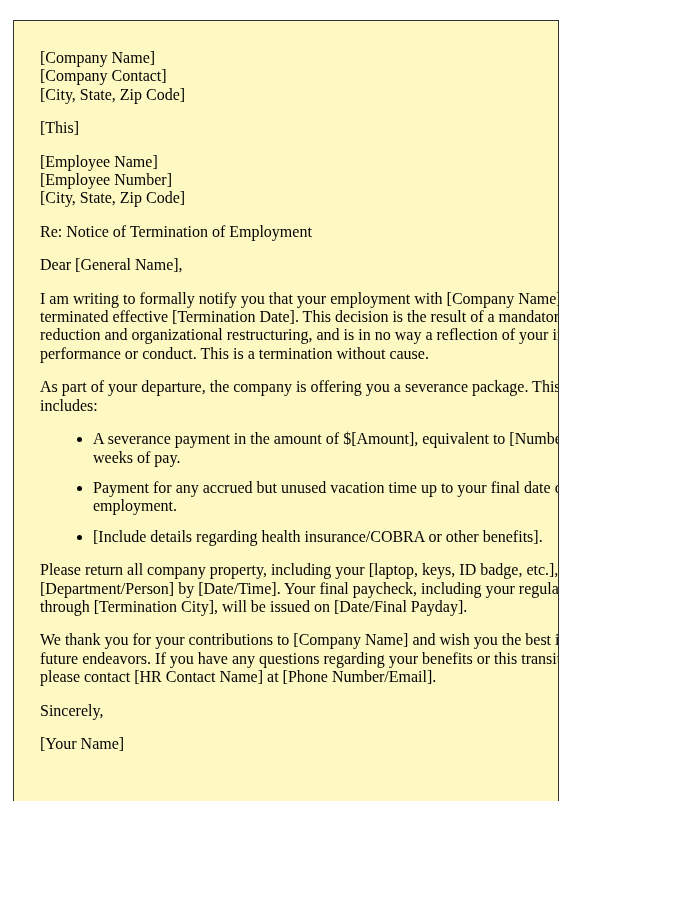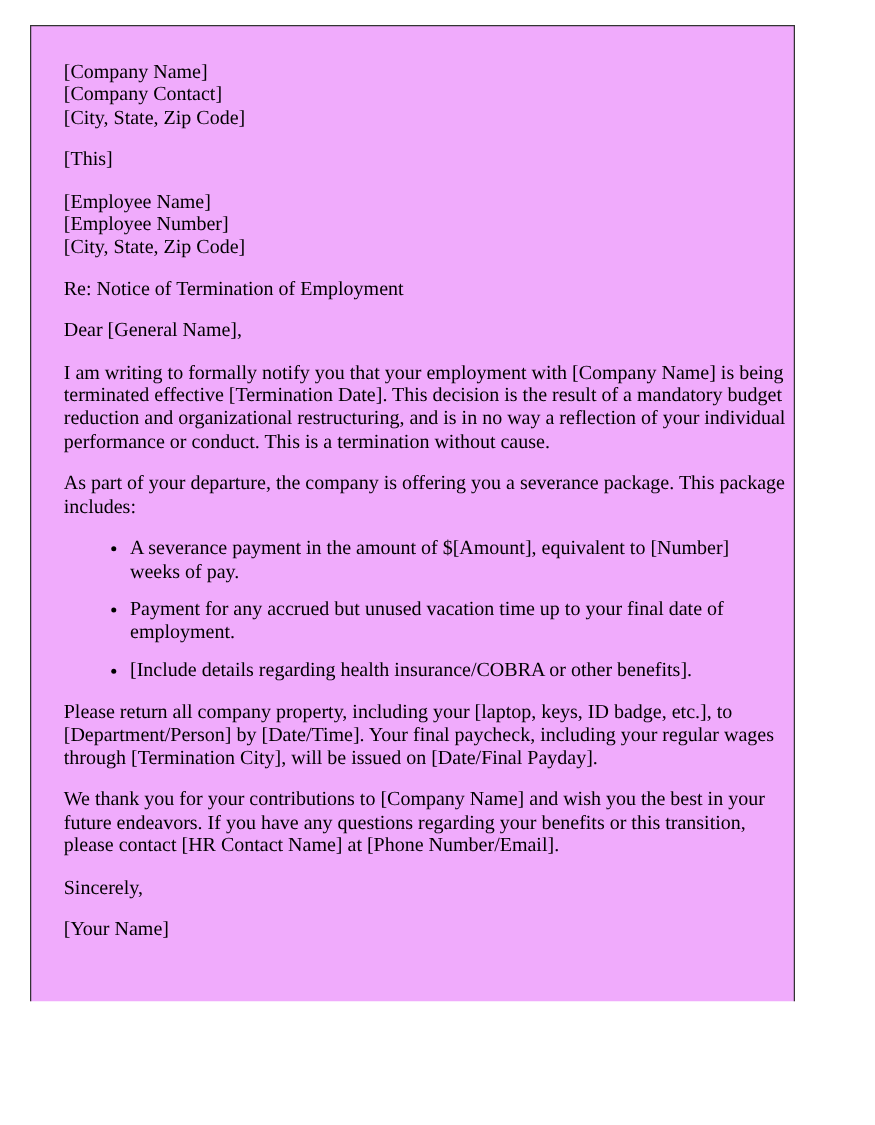--- a/index.html
+++ b/index.html
@@ -10,28 +10,28 @@
   body {
     width: 700px;
     height: 900px;
     position: relative;
     overflow: hidden;
     font-family: "Liberation Serif", "DejaVu Serif", serif;
     color: #000000;
   }
   .page-frame {
     position: absolute;
-    left: 24px;
+    left: 13px;
     top: 20px;
-    width: 612px;
+    width: 546px;
     height: 781px;
     box-sizing: border-box;
     border: 1.5px solid #333333;
     border-bottom: none;
-    background: #f0abfc;
+    background: #fef9c3;
     overflow: hidden;
   }
   .letter-content {
     box-sizing: content-box;
     padding: 28px 32px 0 26px;
     width: 580px;
     font-size: 16px;
     line-height: 18.4px;
   }
   .para {

